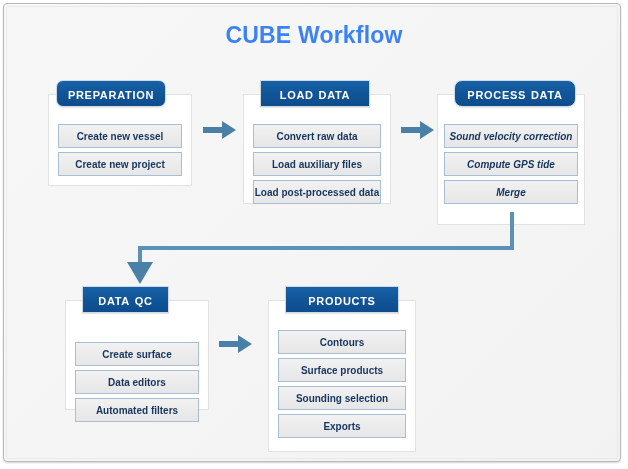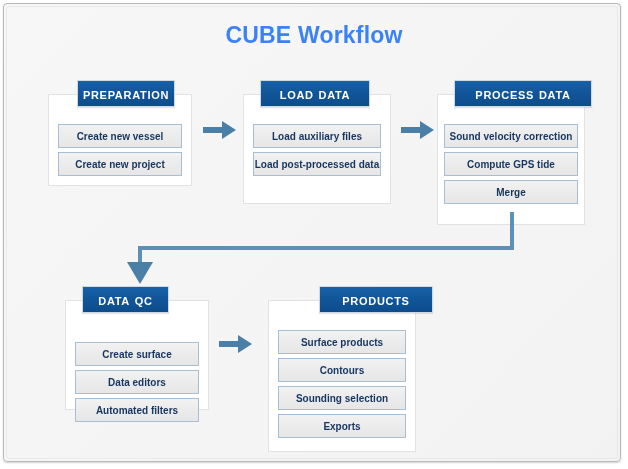--- a/index.html
+++ b/index.html
@@ -117,52 +117,53 @@
 
 <div id="canvas">
 
   <div id="frame"></div>
   <div id="inner-edge"></div>
 
   <div id="title">CUBE Workflow</div>
 
   <div class="stage" style="left:48px; top:80px; width:144px;">
     <div class="stage-body" style="width:144px; height:92px;"></div>
-    <div class="stage-header" style="left:29px; width:98px;">Preparation</div>
+    <div class="stage-header" style="left:8px; width:110px;border-radius:7px;">Preparation</div>
     <div class="stage-items" style="top:44px; padding:0 10px;">
       <div class="item">Create new vessel</div>
       <div class="item">Create new project</div>
     </div>
   </div>
 
   <div class="arrow-h" style="left:202px; top:119px;">
     <svg width="36" height="22" viewBox="0 0 36 22" aria-hidden="true">
       <path d="M1,8 L20,8 L20,2 L34,11 L20,20 L20,14 L1,14 Z" fill="#4a7fa8"></path>
     </svg>
   </div>
 
   <div class="stage" style="left:243px; top:80px; width:148px;">
     <div class="stage-body" style="width:148px; height:110px;"></div>
     <div class="stage-header" style="left:17px; width:110px;">Load Data</div>
     <div class="stage-items" style="top:44px; padding:0 10px;">
+      <div class="item">Convert raw data</div>
       <div class="item">Load auxiliary files</div>
       <div class="item">Load post-processed data</div>
     </div>
   </div>
 
   <div class="arrow-h" style="left:400px; top:119px;">
     <svg width="36" height="22" viewBox="0 0 36 22" aria-hidden="true">
       <path d="M1,8 L20,8 L20,2 L34,11 L20,20 L20,14 L1,14 Z" fill="#4a7fa8"></path>
     </svg>
   </div>
 
   <div class="stage" style="left:437px; top:80px; width:148px;">
     <div class="stage-body" style="width:148px; height:131px;"></div>
-    <div class="stage-header" style="left:17px; width:138px;">Process Data</div>
-    <div class="stage-items" style="top:44px; padding:0 7px;">
+    <div class="stage-header" style="left:17px; width:122px;border-radius:8px;">Process Data</div>
+    <div class="stage-items" style="top:44px; padding:0 7px;font-style:italic;">
       <div class="item">Sound velocity correction</div>
       <div class="item">Compute GPS tide</div>
       <div class="item">Merge</div>
     </div>
   </div>
 
   <div style="position:absolute; left:118px; top:212px;">
     <svg width="410" height="80" viewBox="0 0 410 80" aria-hidden="true">
       <path d="M394,0 L394,36 L22,36 L22,54" stroke="#5d90b5" stroke-width="4" fill="none"></path>
       <path d="M22,72 L9,50 L35,50 Z" fill="#4a7fa8"></path>
@@ -180,22 +181,22 @@
   </div>
 
   <div class="arrow-h" style="left:218px; top:333px;">
     <svg width="36" height="22" viewBox="0 0 36 22" aria-hidden="true">
       <path d="M1,8 L20,8 L20,2 L34,11 L20,20 L20,14 L1,14 Z" fill="#4a7fa8"></path>
     </svg>
   </div>
 
   <div class="stage" style="left:268px; top:286px; width:148px;">
     <div class="stage-body" style="width:148px; height:152px;"></div>
-    <div class="stage-header" style="left:17px; width:114px;margin-left:34px;">Products</div>
+    <div class="stage-header" style="left:17px; width:114px;">Products</div>
     <div class="stage-items" style="top:44px; padding:0 10px;">
+      <div class="item">Contours</div>
       <div class="item">Surface products</div>
-      <div class="item">Contours</div>
       <div class="item">Sounding selection</div>
       <div class="item">Exports</div>
     </div>
   </div>
 
 </div>
 
 </body></html>

